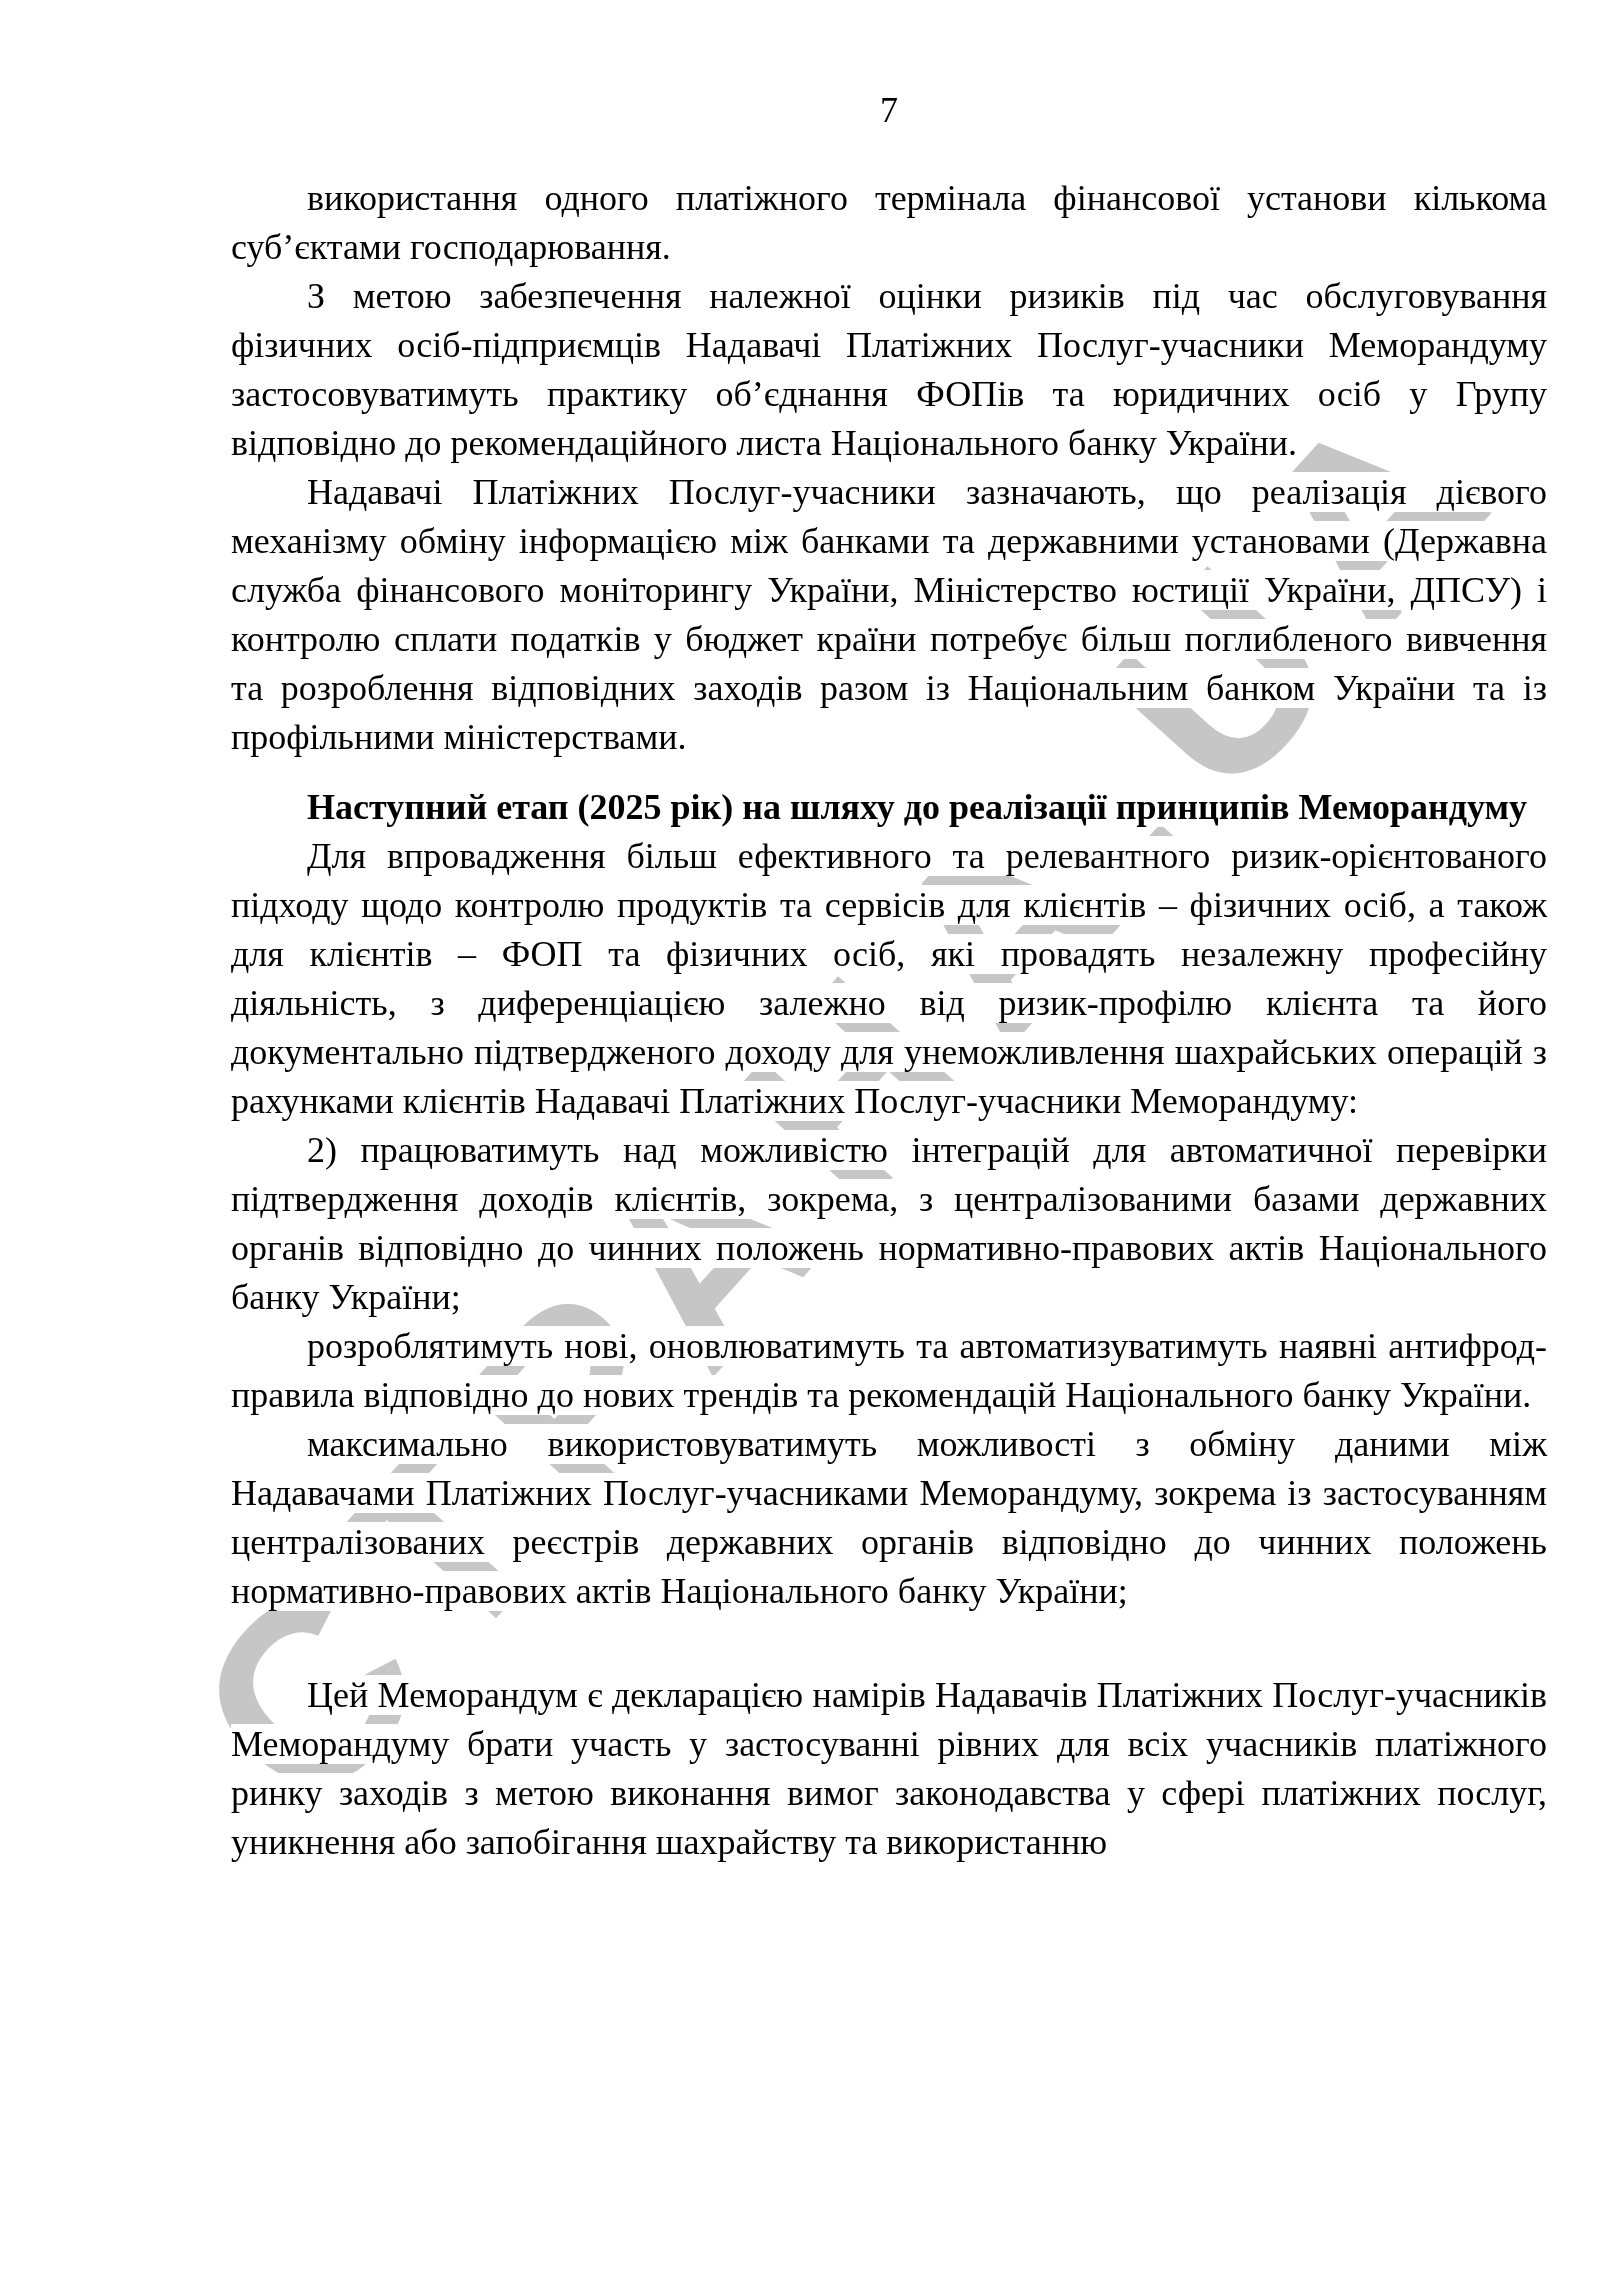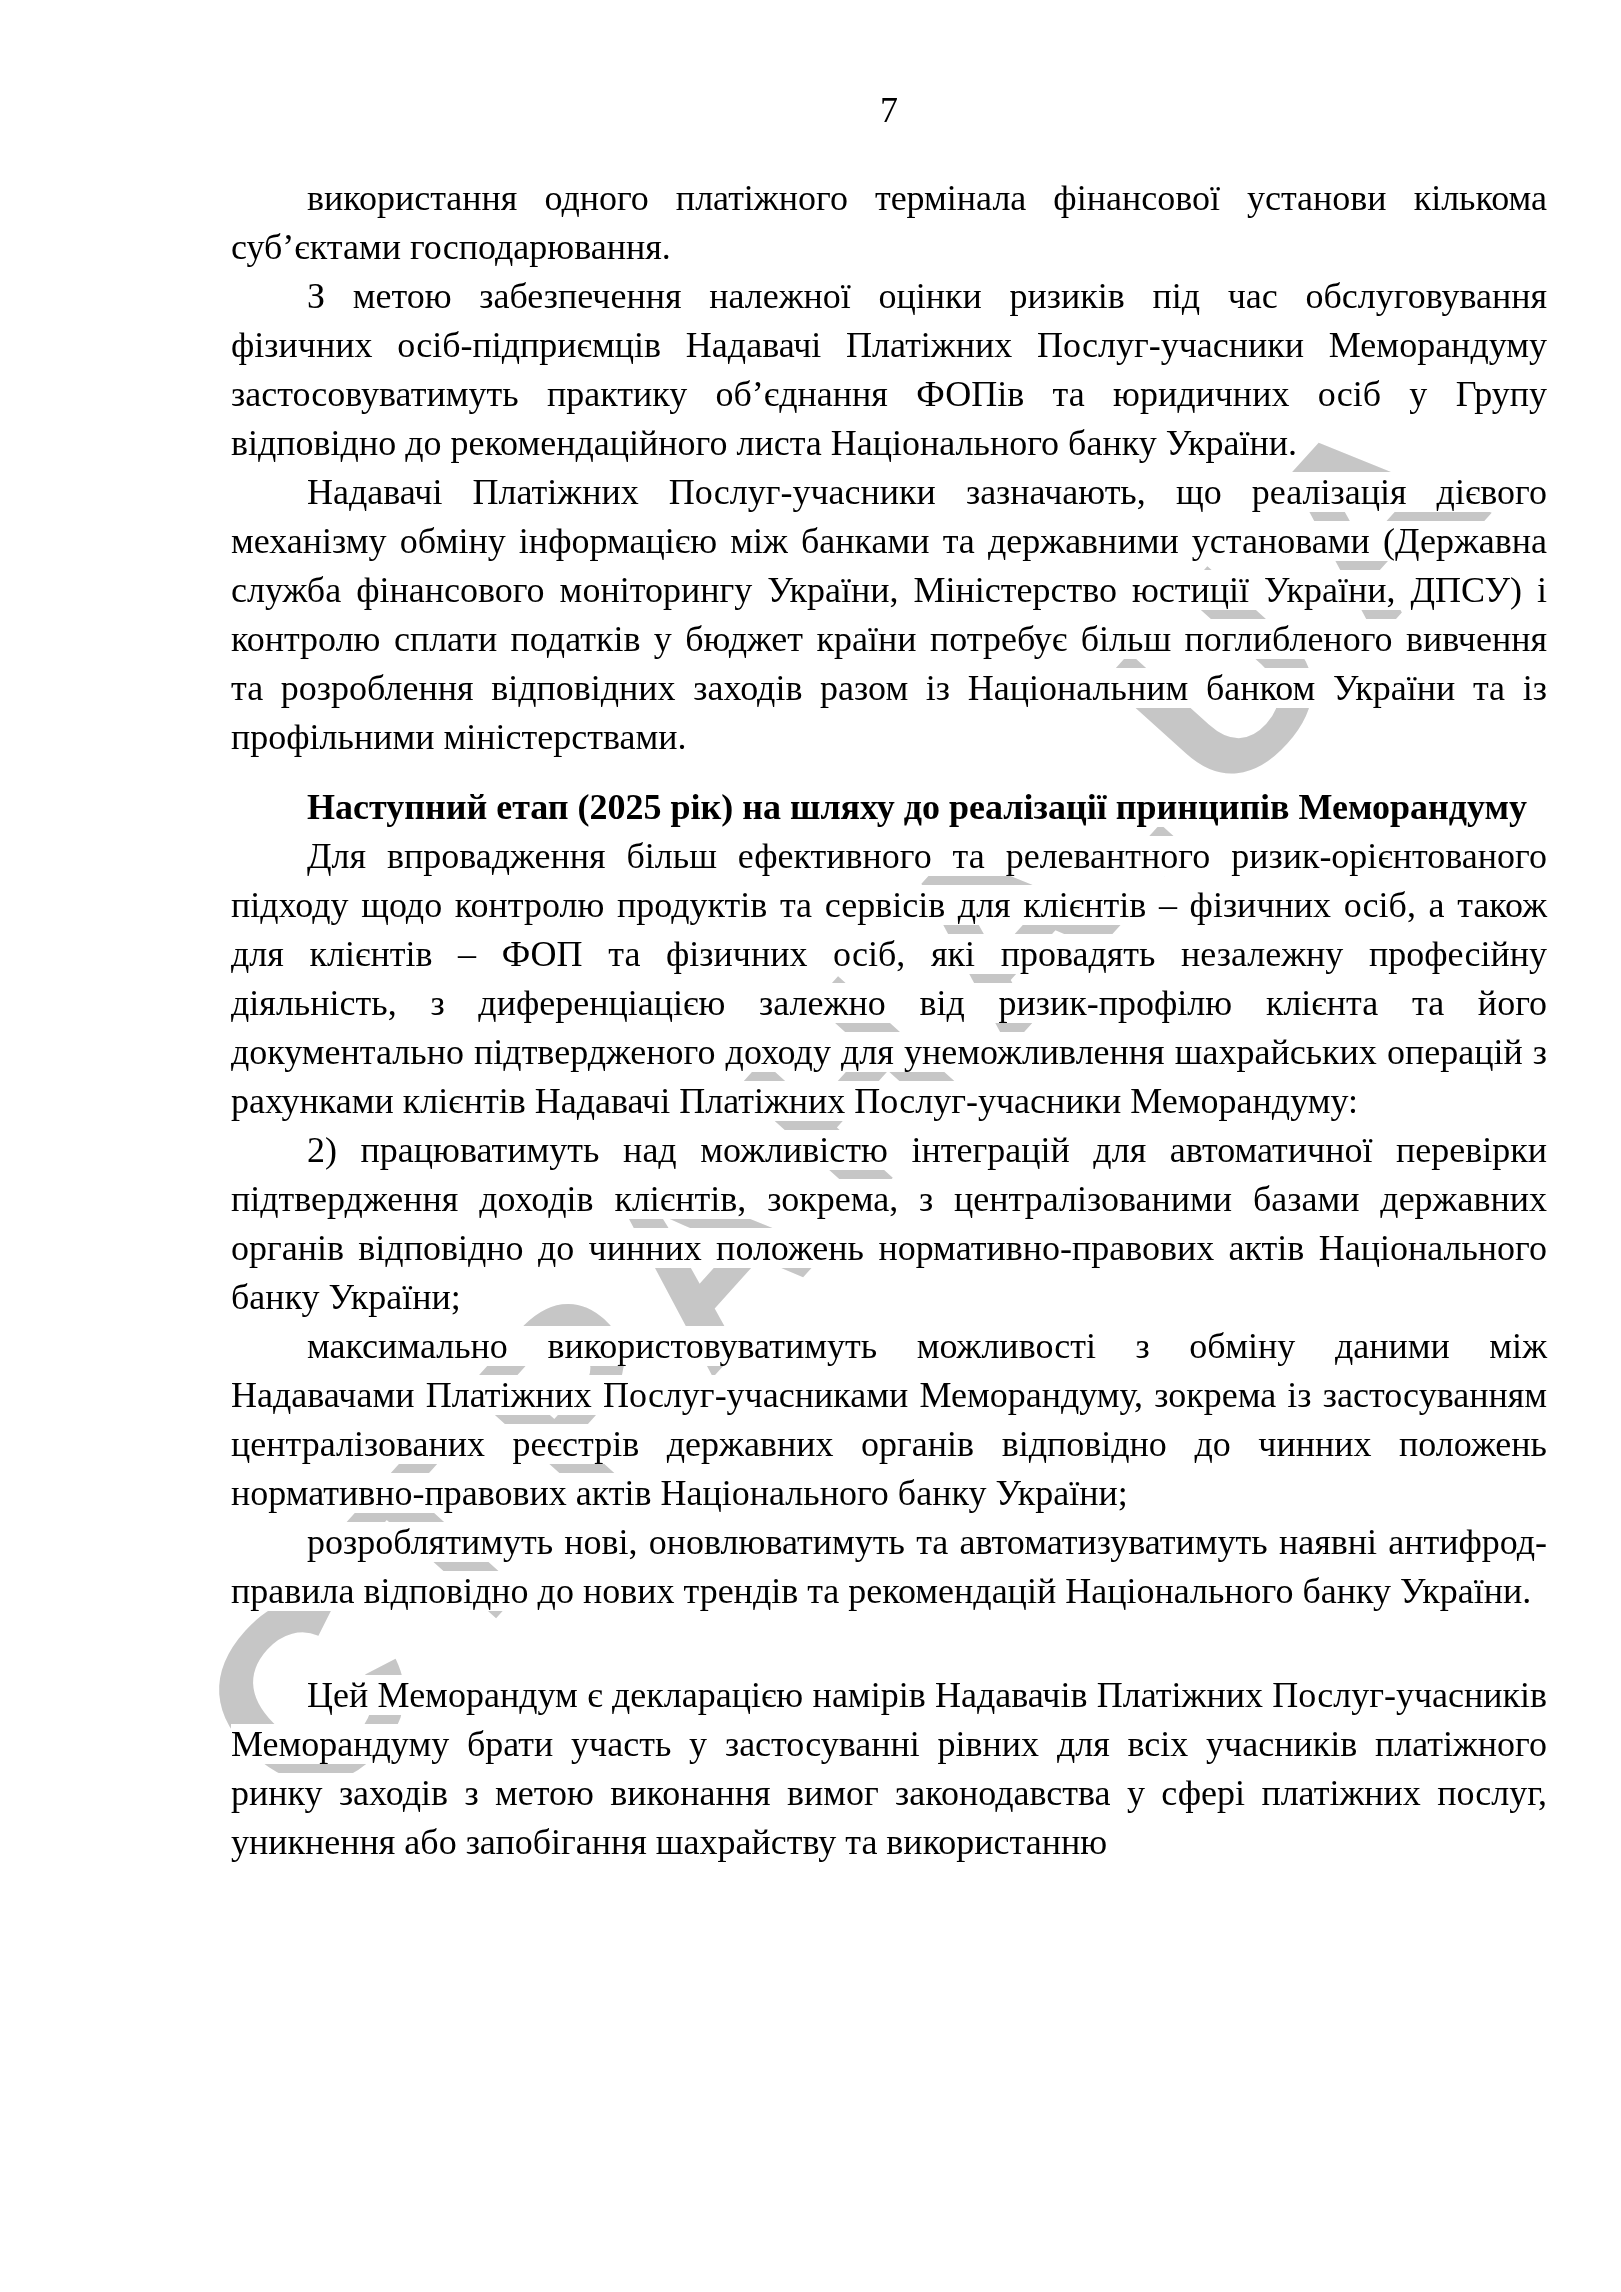--- a/index.html
+++ b/index.html
@@ -93,25 +93,25 @@
 
     <p>
       <span class="t">Для впровадження більш ефективного та релевантного ризик-орієнтованого підходу щодо контролю продуктів та сервісів для клієнтів – фізичних осіб, а також для клієнтів – ФОП та фізичних осіб, які провадять незалежну професійну діяльність, з диференціацією залежно від ризик-профілю клієнта та його документально підтвердженого доходу для унеможливлення шахрайських операцій з рахунками клієнтів Надавачі Платіжних Послуг-учасники Меморандуму:</span>
     </p>
 
     <p>
       <span class="t">2) працюватимуть над можливістю інтеграцій для автоматичної перевірки підтвердження доходів клієнтів, зокрема, з централізованими базами державних органів відповідно до чинних положень нормативно-правових актів Національного банку України;</span>
     </p>
 
     <p>
-      <span class="t">максимально використовуватимуть можливості з обміну даними між Надавачами Платіжних Послуг-учасниками Меморандуму, зокрема із застосуванням централізованих реєстрів державних органів відповідно до чинних положень нормативно-правових актів Національного банку України;</span>
+      <span class="t">розроблятимуть нові, оновлюватимуть та автоматизуватимуть наявні антифрод-правила відповідно до нових трендів та рекомендацій Національного банку України.</span>
     </p>
 
     <p>
-      <span class="t">розроблятимуть нові, оновлюватимуть та автоматизуватимуть наявні антифрод-правила відповідно до нових трендів та рекомендацій Національного банку України.</span>
+      <span class="t">максимально використовуватимуть можливості з обміну даними між Надавачами Платіжних Послуг-учасниками Меморандуму, зокрема із застосуванням централізованих реєстрів державних органів відповідно до чинних положень нормативно-правових актів Національного банку України;</span>
     </p>
 
     <p class="closing">
       <span class="t">Цей Меморандум є декларацією намірів Надавачів Платіжних Послуг-учасників Меморандуму брати участь у застосуванні рівних для всіх учасників платіжного ринку заходів з метою виконання вимог законодавства у сфері платіжних послуг, уникнення або запобігання шахрайству та використанню</span>
     </p>
 
   </div>
 </div>
 
 

